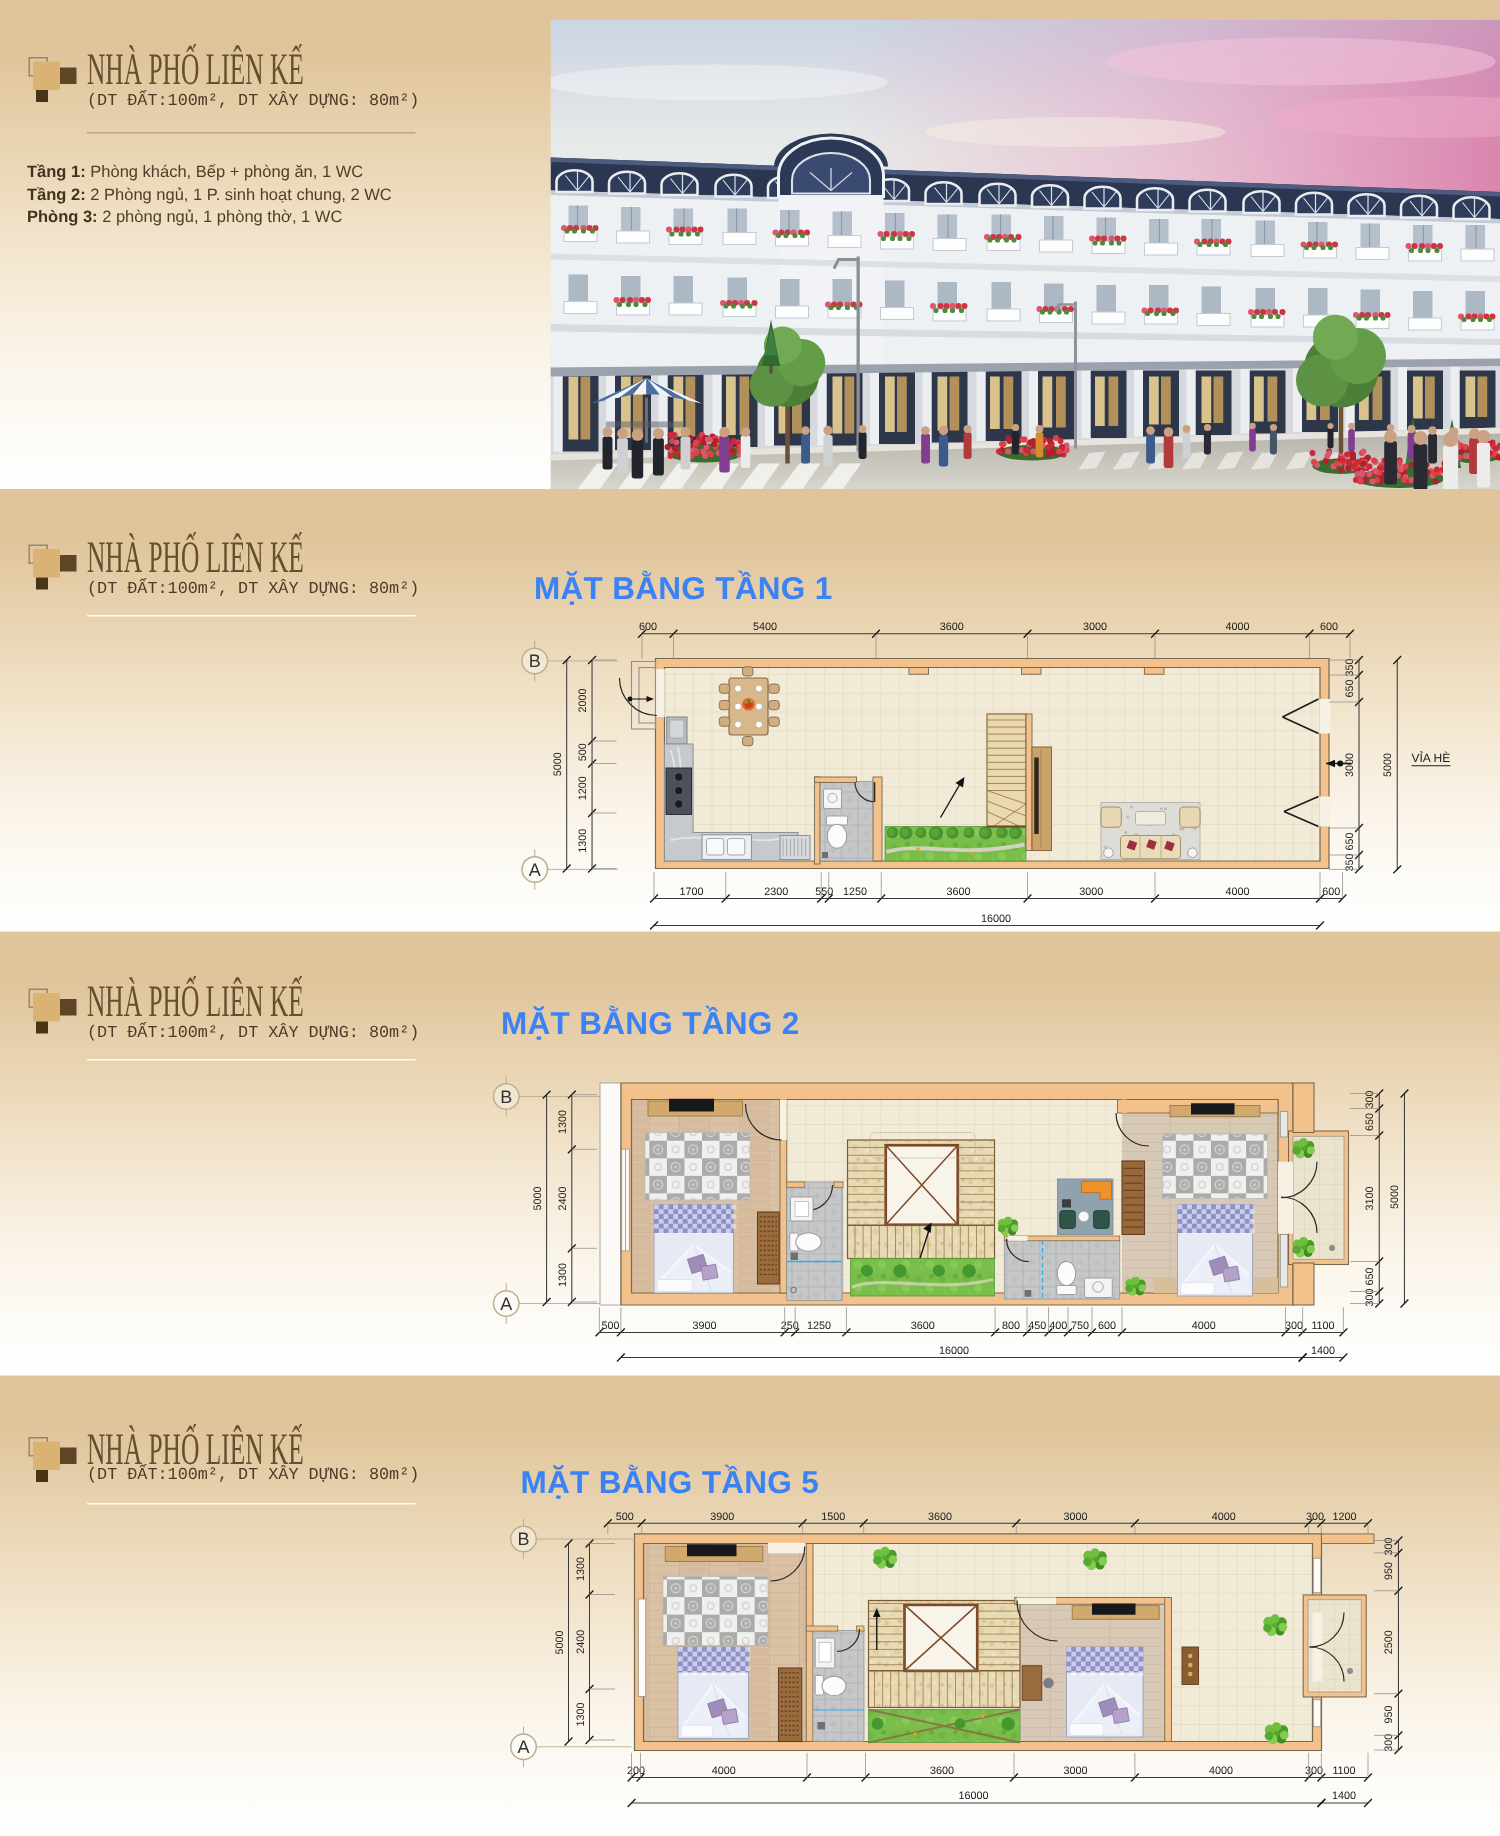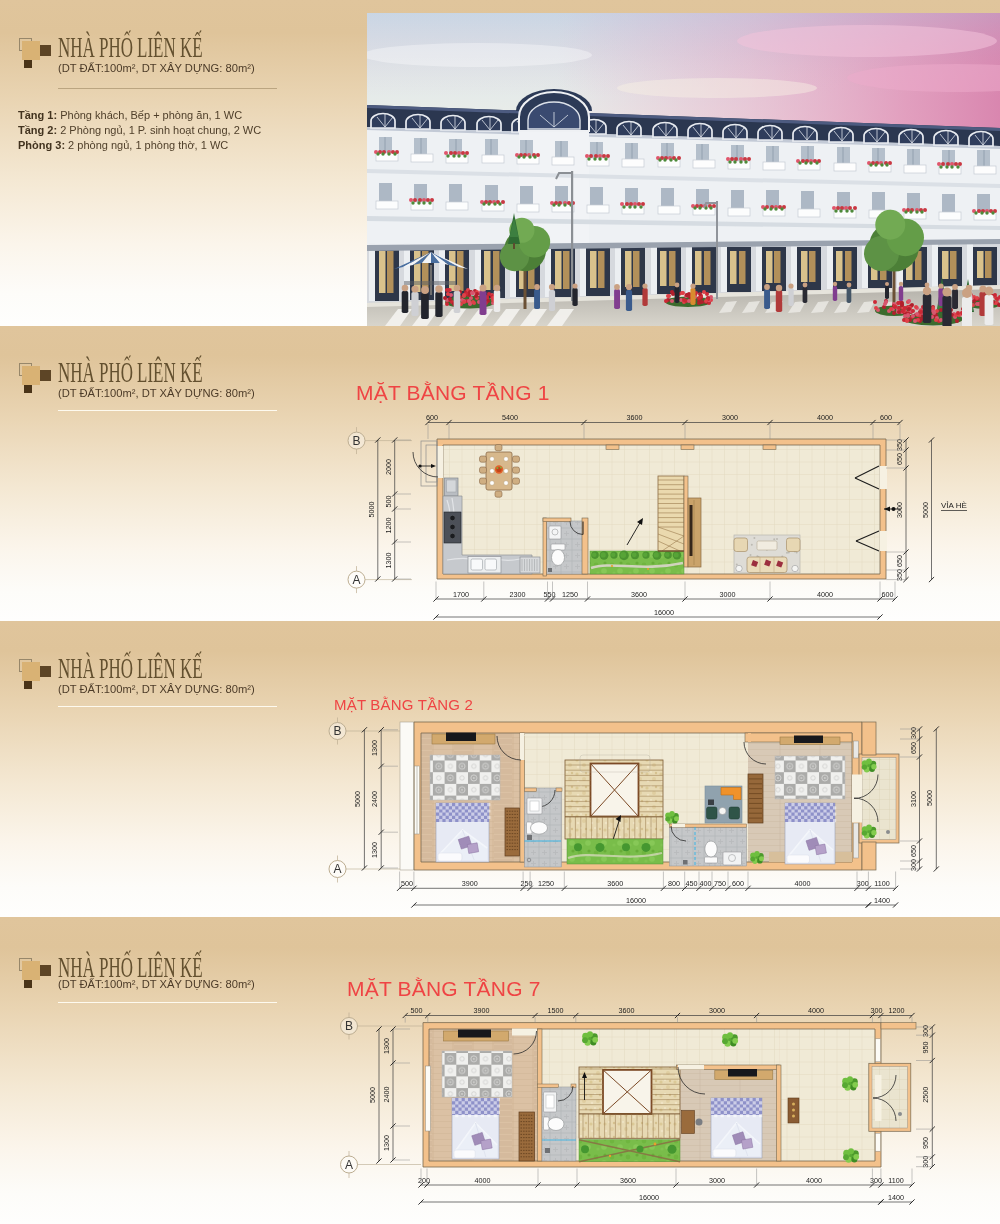--- a/index.html
+++ b/index.html
@@ -1,22 +1,22 @@
 <!DOCTYPE html>
 <html><head><meta charset="utf-8">
 <style>
 html,body{margin:0;padding:0;}
 body{width:1000px;height:1224px;position:relative;overflow:hidden;
   font-family:"Liberation Sans",sans-serif;background:#fff;}
 .sect{position:absolute;left:0;width:1000px;}
 .hdr-title{position:absolute;font-family:"Liberation Serif",serif;color:#63502f;
   white-space:nowrap;transform-origin:0 0;}
-.hdr-sub{position:absolute;color:#4c3b28;white-space:nowrap;}
+.hdr-sub{position:absolute;color:#4c3b28;white-space:nowrap;font-family:Liberation Mono, monospace;}
 .hdr-line{position:absolute;height:1px;}
-.planttl{position:absolute;color:#ef4444;font-weight:normal;white-space:nowrap;letter-spacing:0.2px;}
+.planttl{position:absolute;color:#3b82f6;font-weight:bold;white-space:nowrap;letter-spacing:0.2px;}
 svg{position:absolute;display:block;}
 </style></head><body>
 <div class="sect" style="top:0;height:326px;background:linear-gradient(to bottom,#e0c59c 0%,#dfc49a 10%,#e9d4b2 30%,#f4e8d3 55%,#fbf5eb 75%,#fdfcf9 90%,#fefefd 100%);"></div>
 <div class="sect" style="top:326px;height:295px;background:linear-gradient(to bottom,#e0c59c 0%,#dfc49a 10%,#e9d4b2 30%,#f4e8d3 55%,#fbf5eb 75%,#fdfcf9 90%,#fefefd 100%);"></div>
 <div class="sect" style="top:621px;height:296px;background:linear-gradient(to bottom,#e0c59c 0%,#dfc49a 10%,#e9d4b2 30%,#f4e8d3 55%,#fbf5eb 75%,#fdfcf9 90%,#fefefd 100%);"></div>
 <div class="sect" style="top:917px;height:307px;background:linear-gradient(to bottom,#e0c59c 0%,#dfc49a 10%,#e9d4b2 30%,#f4e8d3 55%,#fbf5eb 75%,#fdfcf9 90%,#fefefd 100%);"></div>
 <div style="position:absolute;left:18px;top:38px;width:34px;height:32px;">
     <div style="position:absolute;left:1px;top:0;width:11px;height:11px;border:1px solid #97876a;"></div>
     <div style="position:absolute;left:4px;top:3px;width:18px;height:19px;background:#d9b274;"></div>
     <div style="position:absolute;left:22px;top:7px;width:11px;height:11px;background:#5d4526;"></div>
@@ -51,22 +51,22 @@
   </div>
 <div class="hdr-title" style="left:58px;top:950px;font-size:30px;transform:scale(0.565,1.0);letter-spacing:0px;">NHÀ PHỐ LIÊN KẾ</div>
 <div class="hdr-sub" style="left:58px;top:978px;font-size:11.2px;">(DT ĐẤT:100m², DT XÂY DỰNG: 80m²)</div>
 <div class="hdr-line" style="left:58px;top:1002px;width:219px;background:rgba(255,252,242,0.95);"></div>
 <div style="position:absolute;left:18px;top:108px;font-size:11px;color:#4e3e29;line-height:15px;">
     <div><b style="color:#42331f;">Tầng 1:</b> Phòng khách, Bếp + phòng ăn, 1 WC</div>
     <div><b style="color:#42331f;text-align:right;">Tầng 2:</b> 2 Phòng ngủ, 1 P. sinh hoạt chung, 2 WC</div>
     <div><b style="color:#42331f;">Phòng 3:</b> 2 phòng ngủ, 1 phòng thờ, 1 WC</div>
   </div>
 <div class="planttl" style="left:356px;top:381px;font-size:21px;">MẶT BẰNG TẦNG 1</div>
-<div class="planttl" style="left:334px;top:696px;font-size:15px;">MẶT BẰNG TẦNG 2</div>
-<div class="planttl" style="left:347px;top:977px;font-size:21px;">MẶT BẰNG TẦNG 7</div>
+<div class="planttl" style="left:334px;top:671px;font-size:21px;">MẶT BẰNG TẦNG 2</div>
+<div class="planttl" style="left:347px;top:977px;font-size:21px;">MẶT BẰNG TẦNG 5</div>
 <svg style="left:367px;top:13px;" width="633" height="313" viewBox="0 0 633 313">
     <defs>
 <linearGradient id="sky1" x1="0" y1="0" x2="0" y2="1">
   <stop offset="0" stop-color="#d6e3ea"></stop>
         <stop offset="0.38" stop-color="#eceee9"></stop>
   <stop offset="0.75" stop-color="#f4e9d2"></stop>
         <stop offset="1" stop-color="#f9eed6"></stop>
 </linearGradient>
 <linearGradient id="sky2" x1="0" y1="0" x2="1" y2="0">
   <stop offset="0.3" stop-color="#e79dc0" stop-opacity="0"></stop>

